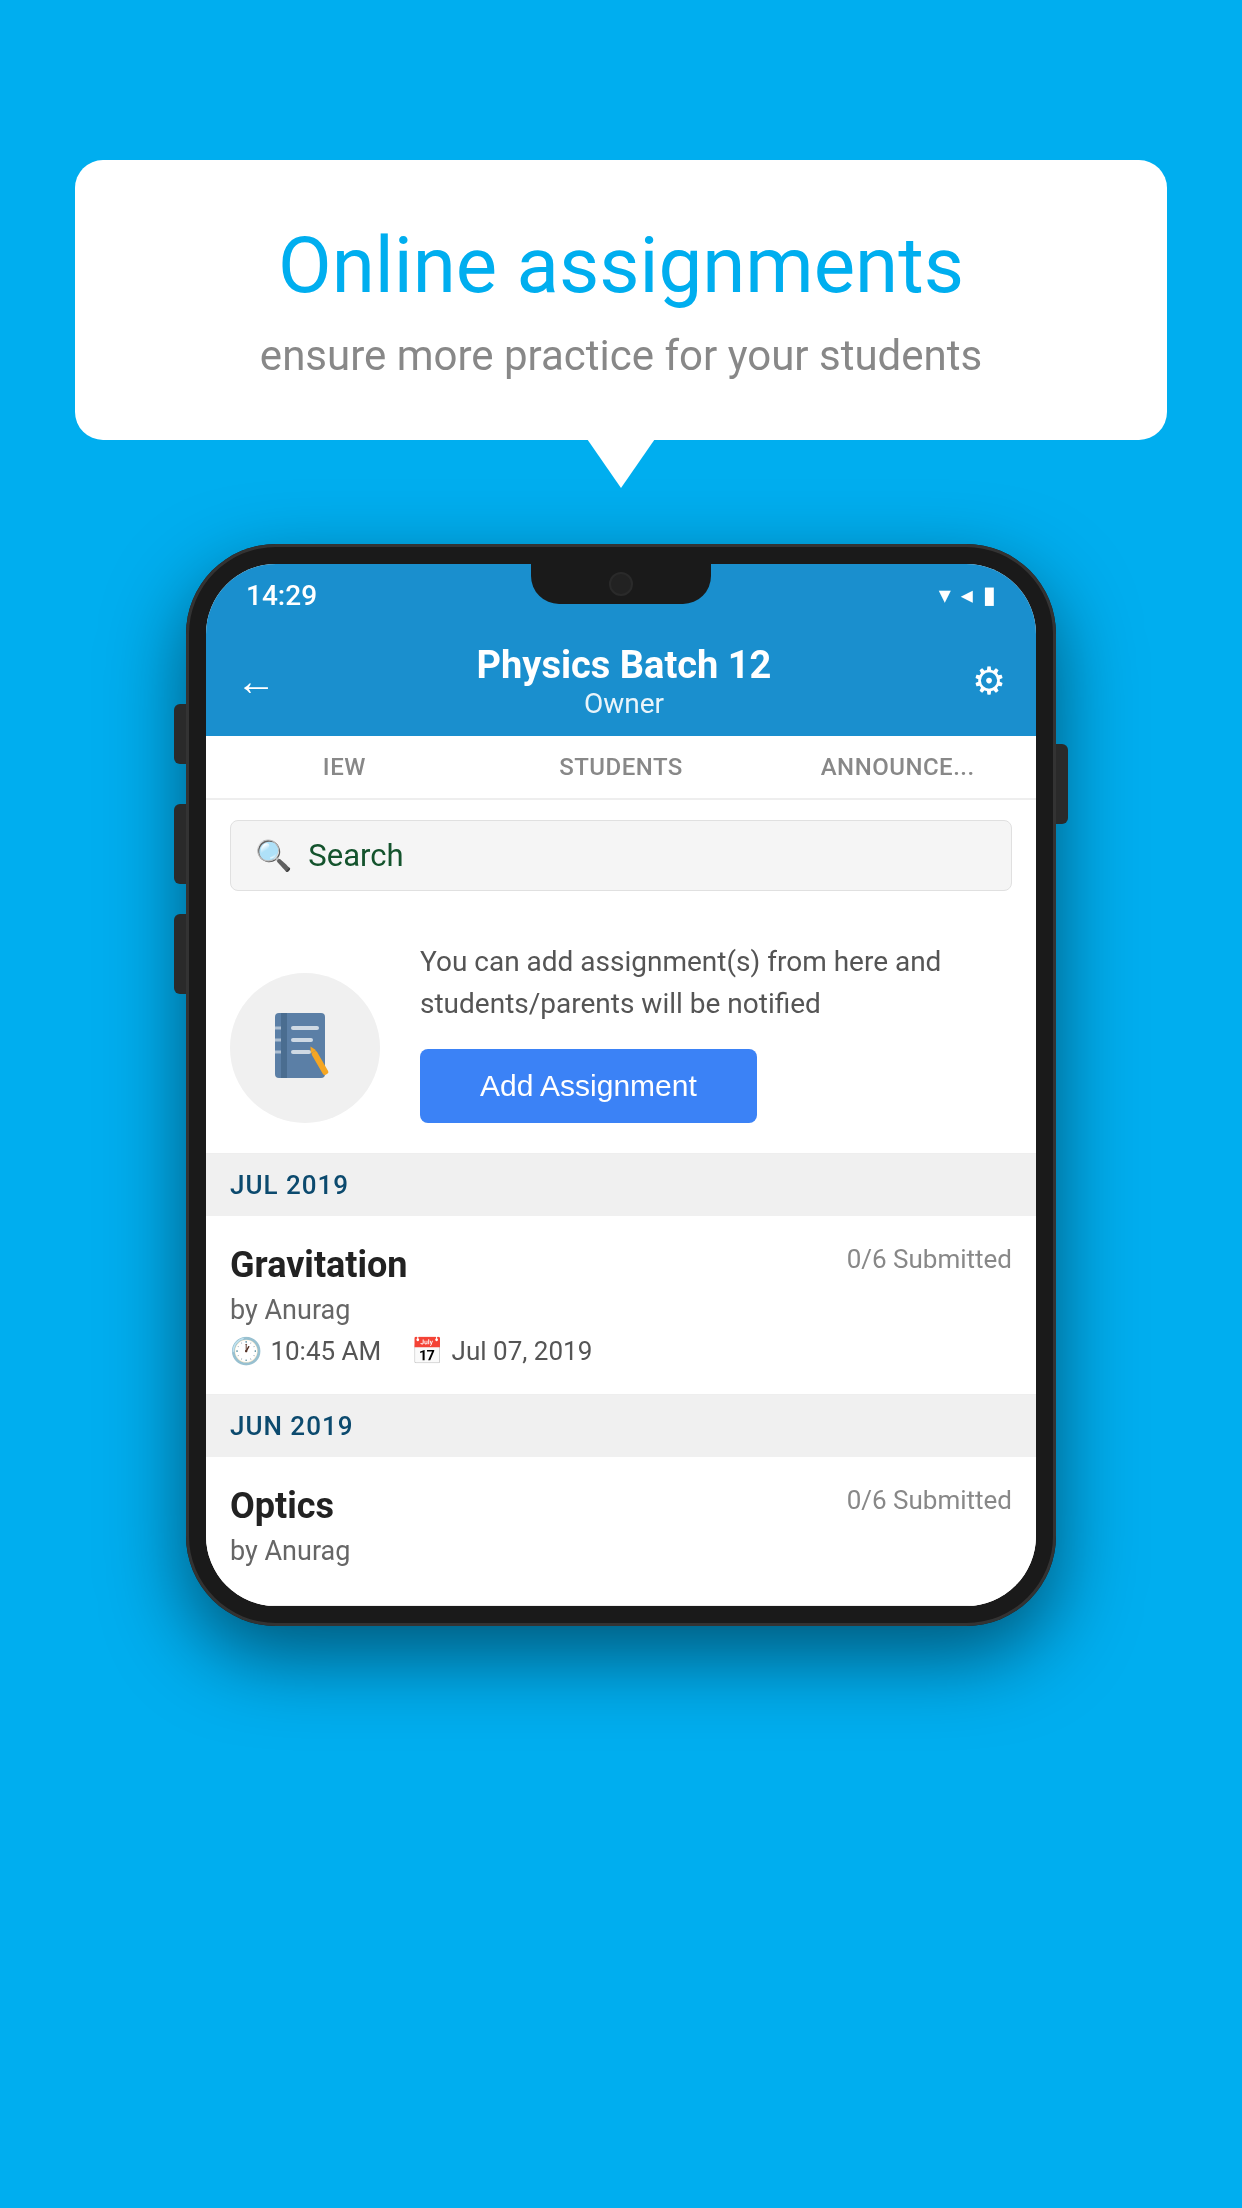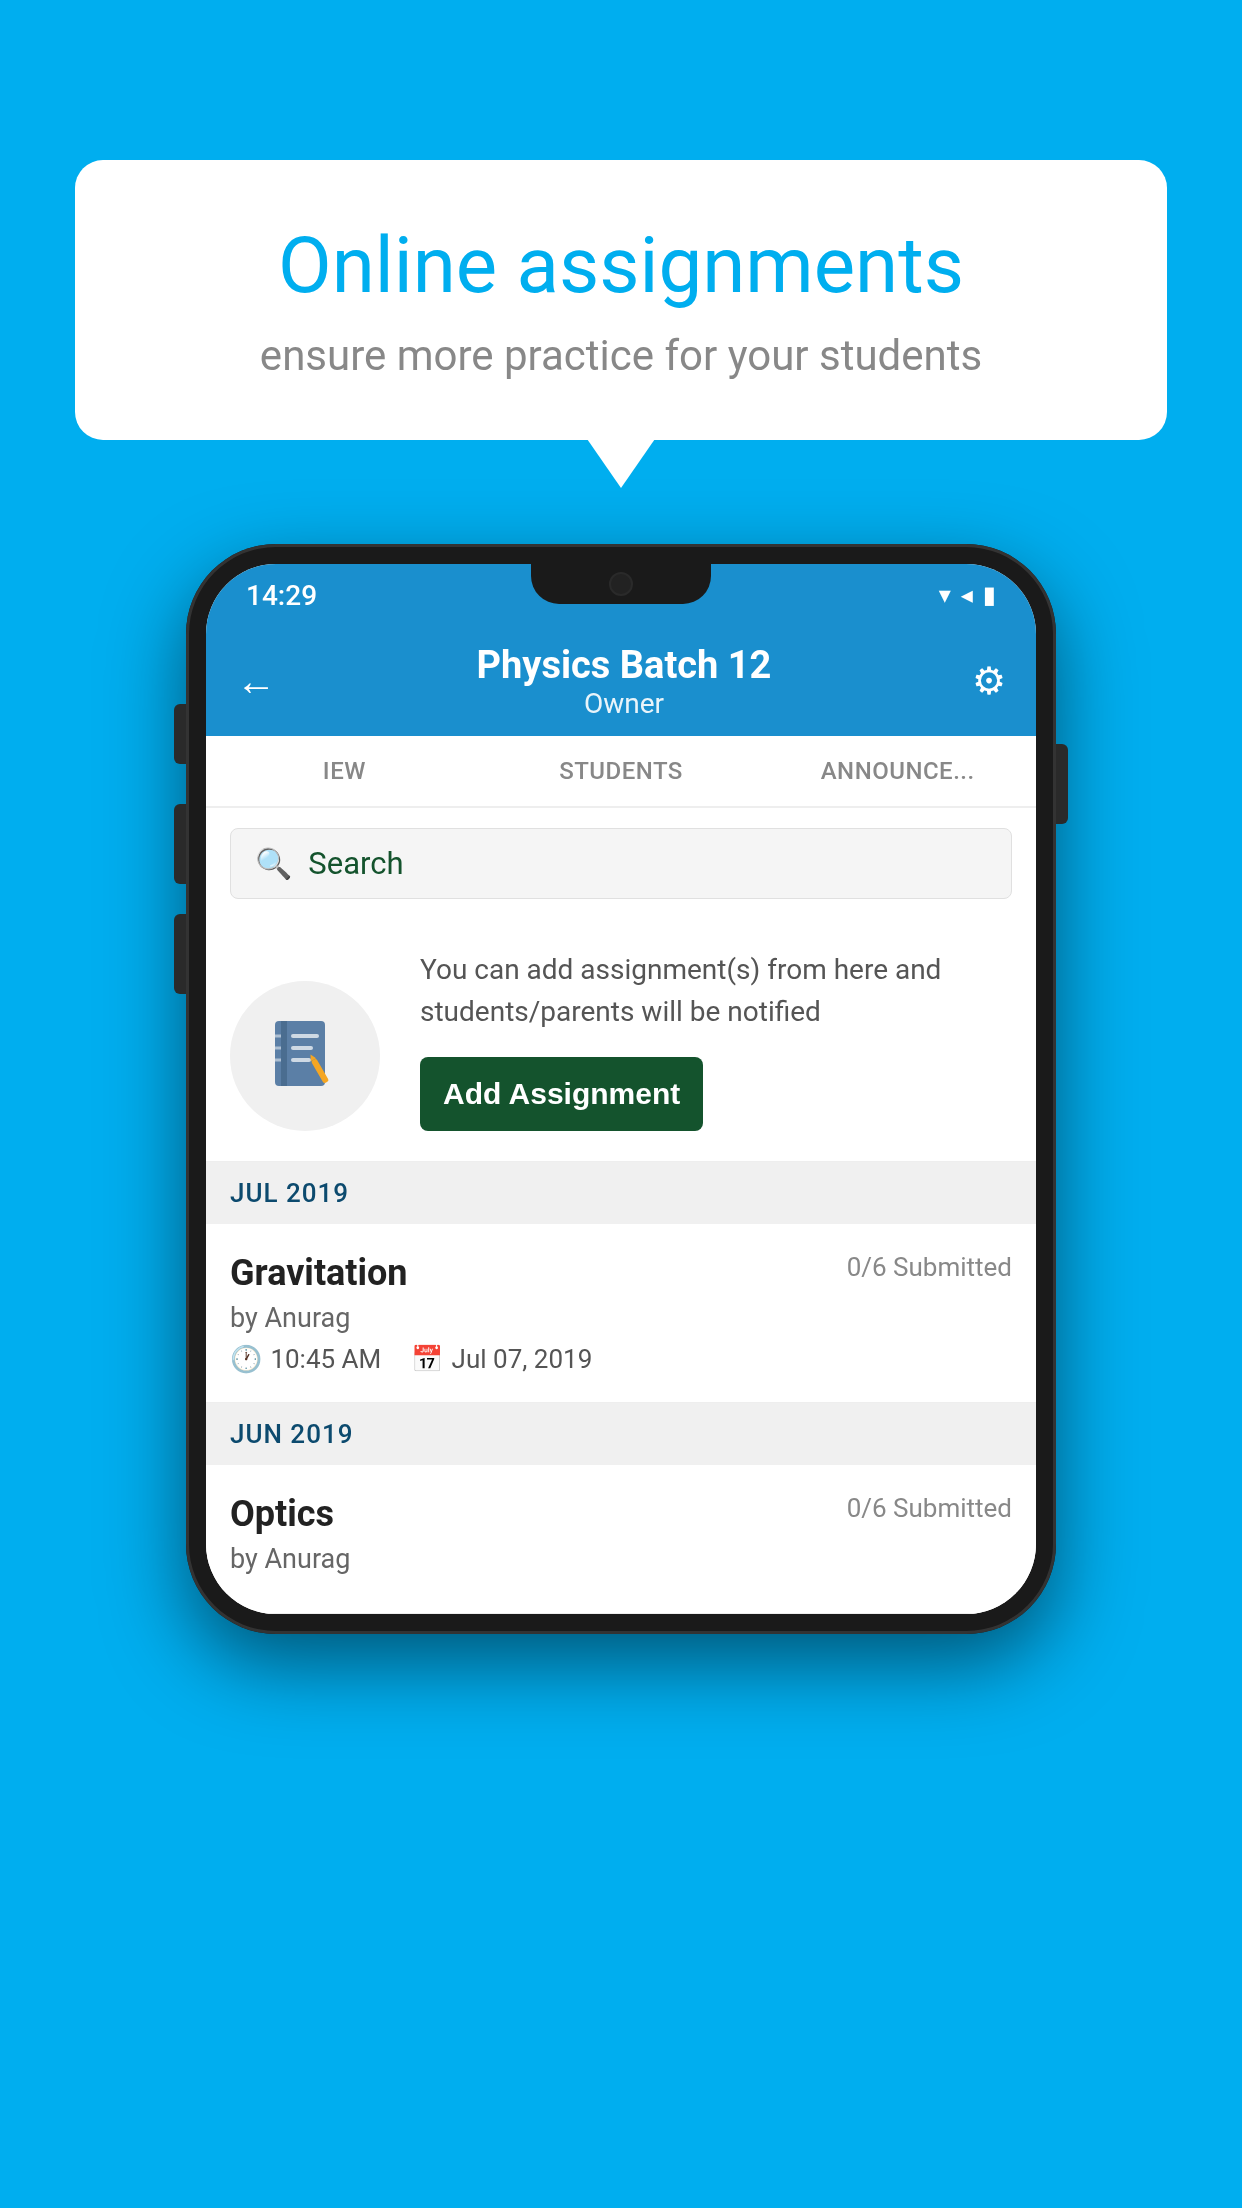--- a/index.html
+++ b/index.html
@@ -156,21 +156,21 @@
       color: white;
       font-size: 38px;
       cursor: pointer;
     }
 
     
     .tab-bar {
       display: flex;
       background: white;
       border-bottom: 2px solid #eee;
-      height: 72px;
+      height: 64px;
     }
     .tab-item {
       flex: 1;
       display: flex;
       align-items: center;
       justify-content: center;
       font-size: 24px;
       color: #888;
       font-weight: 500;
       letter-spacing: 0.5px;
@@ -239,27 +239,27 @@
     .add-assignment-text {
       flex: 1;
     }
     .add-assignment-desc {
       font-size: 28px;
       color: #555;
       line-height: 1.5;
       margin-bottom: 24px;
     }
     .add-assignment-btn {
-      background: #14532d;
+      background: #3b82f6;
       color: white;
       border: none;
       border-radius: 8px;
-      padding: 20px 23px;
+      padding: 20px 60px;
       font-size: 30px;
-      font-weight: 700;
+      font-weight: 400;
       cursor: pointer;
       display: inline-block;
     }
 
     
     .section-header {
       background: #f0f0f0;
       padding: 16px 24px;
       font-size: 26px;
       color: #0c4a6e;

